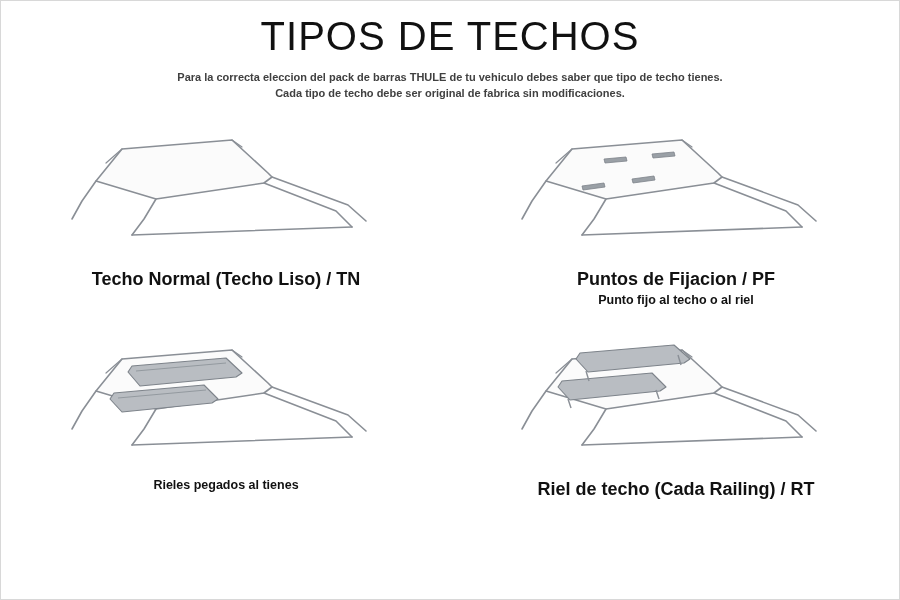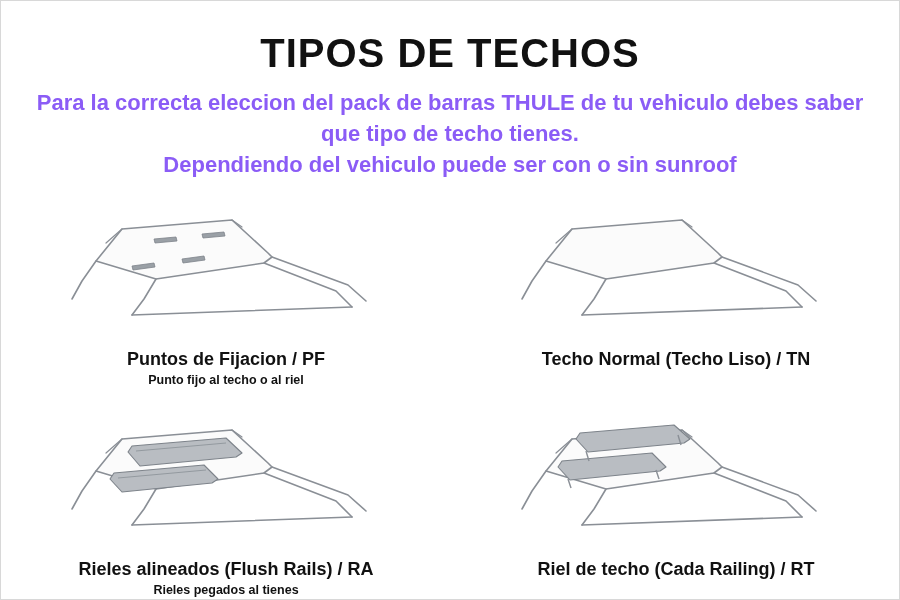--- a/index.html
+++ b/index.html
@@ -18,35 +18,35 @@
     position: relative;
     width: 900px;
     height: 600px;
     box-sizing: border-box;
     border: 1px solid #d8d8d8;
     background: #ffffff;
   }
   .title {
     text-align: center;
     font-size: 40px;
-    font-weight: bold;
+    font-weight: normal;
     letter-spacing: 1px;
-    margin-top: 30px;
+    margin-top: 13px;
     line-height: 1.1;
   }
   .subtitle-block {
     text-align: center;
     margin-top: 12px;
     padding: 0 18px;
   }
   .subtitle-line {
-    font-size: 22px;
+    font-size: 11px;
     font-weight: bold;
     line-height: 1.42;
-    color: #8b5cf6;
+    color: #404040;
   }
   .grid {
     position: relative;
     margin-top: 14px;
     display: grid;
     grid-template-columns: 1fr 1fr;
     grid-template-rows: 1fr 1fr;
     width: 900px;
     height: 420px;
   }
@@ -78,24 +78,46 @@
 </style>
 </head>
 <body>
 
 <div id="page">
 
   <div class="title">TIPOS DE TECHOS</div>
 
   <div class="subtitle-block">
     <div class="subtitle-line">Para la correcta eleccion del pack de barras THULE de tu vehiculo debes saber que tipo de techo tienes.</div>
-    <div class="subtitle-line">Dependiendo del vehiculo puede ser con o sin sunroof</div>
+    <div class="subtitle-line">Cada tipo de techo debe ser original de fabrica sin modificaciones.</div>
   </div>
 
   <div class="grid">
+
+    <div class="cell">
+      <div class="art">
+        <svg viewBox="0 0 380 150" width="380" height="150" aria-hidden="true">
+          <g fill="none" stroke="#8a8f96" stroke-width="1.6" stroke-linejoin="round" stroke-linecap="round">
+
+            <path d="M60 66 L86 34 L196 25 L232 58 L236 62 L228 68 L120 84 Z" fill="#fbfbfb"></path>
+
+            <path d="M228 68 L300 96 L316 112"></path>
+            <path d="M236 62 L312 90 L330 106"></path>
+            <path d="M120 84 L108 104 L96 120"></path>
+            <path d="M60 66 L46 86 L36 104"></path>
+            <path d="M96 120 L316 112"></path>
+
+            <path d="M86 34 L70 48" stroke-width="1.2"></path>
+            <path d="M196 25 L206 32" stroke-width="1.2"></path>
+          </g>
+        </svg>
+      </div>
+      <div class="cap-main">Techo Normal (Techo Liso) / TN</div>
+      <div class="cap-sub"></div>
+    </div>
 
     <div class="cell">
       <div class="art">
         <svg viewBox="0 0 380 150" width="380" height="150" aria-hidden="true">
           <g fill="none" stroke="#8a8f96" stroke-width="1.6" stroke-linejoin="round" stroke-linecap="round">
             <path d="M60 66 L86 34 L196 25 L232 58 L236 62 L228 68 L120 84 Z" fill="#fbfbfb"></path>
             <path d="M228 68 L300 96 L316 112"></path>
             <path d="M236 62 L312 90 L330 106"></path>
             <path d="M120 84 L108 104 L96 120"></path>
             <path d="M60 66 L46 86 L36 104"></path>
@@ -113,63 +135,40 @@
         </svg>
       </div>
       <div class="cap-main">Puntos de Fijacion / PF</div>
       <div class="cap-sub">Punto fijo al techo o al riel</div>
     </div>
 
     <div class="cell">
       <div class="art">
         <svg viewBox="0 0 380 150" width="380" height="150" aria-hidden="true">
           <g fill="none" stroke="#8a8f96" stroke-width="1.6" stroke-linejoin="round" stroke-linecap="round">
-
-            <path d="M60 66 L86 34 L196 25 L232 58 L236 62 L228 68 L120 84 Z" fill="#fbfbfb"></path>
-
-            <path d="M228 68 L300 96 L316 112"></path>
-            <path d="M236 62 L312 90 L330 106"></path>
-            <path d="M120 84 L108 104 L96 120"></path>
-            <path d="M60 66 L46 86 L36 104"></path>
-            <path d="M96 120 L316 112"></path>
-
-            <path d="M86 34 L70 48" stroke-width="1.2"></path>
-            <path d="M196 25 L206 32" stroke-width="1.2"></path>
-          </g>
-        </svg>
-      </div>
-      <div class="cap-main">Techo Normal (Techo Liso) / TN</div>
-      <div class="cap-sub"></div>
-    </div>
-
-    <div class="cell">
-      <div class="art">
-        <svg viewBox="0 0 380 150" width="380" height="150" aria-hidden="true">
-          <g fill="none" stroke="#8a8f96" stroke-width="1.6" stroke-linejoin="round" stroke-linecap="round">
             <path d="M60 66 L86 34 L196 25 L232 58 L236 62 L228 68 L120 84 Z" fill="#fbfbfb"></path>
             <path d="M228 68 L300 96 L316 112"></path>
             <path d="M236 62 L312 90 L330 106"></path>
             <path d="M120 84 L108 104 L96 120"></path>
             <path d="M60 66 L46 86 L36 104"></path>
             <path d="M96 120 L316 112"></path>
             <path d="M86 34 L70 48" stroke-width="1.2"></path>
             <path d="M196 25 L206 32" stroke-width="1.2"></path>
           </g>
 
           <g fill="#b9bdc2" stroke="#7d838a" stroke-width="1.1" stroke-linejoin="round">
             <path d="M96 41 L190 33 L206 48 L200 52 L104 61 L92 47 Z"></path>
             <path d="M78 68 L168 60 L182 74 L176 78 L86 87 L74 74 Z"></path>
           </g>
           <g fill="none" stroke="#8f959b" stroke-width="0.9">
             <path d="M100 46 L190 38"></path>
             <path d="M82 73 L170 65"></path>
           </g>
         </svg>
       </div>
-      <div class="cap-main">Rieles alineados (Flush Rails) / RA</div>
       <div class="cap-sub">Rieles pegados al tienes</div>
     </div>
 
     <div class="cell">
       <div class="art">
         <svg viewBox="0 0 380 150" width="380" height="150" aria-hidden="true">
           <g fill="none" stroke="#8a8f96" stroke-width="1.6" stroke-linejoin="round" stroke-linecap="round">
             <path d="M60 66 L86 34 L196 25 L232 58 L236 62 L228 68 L120 84 Z" fill="#fbfbfb"></path>
             <path d="M228 68 L300 96 L316 112"></path>
             <path d="M236 62 L312 90 L330 106"></path>

